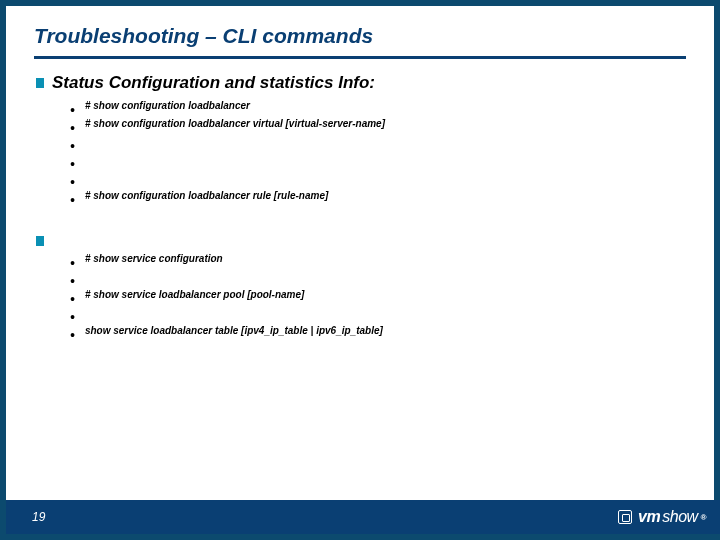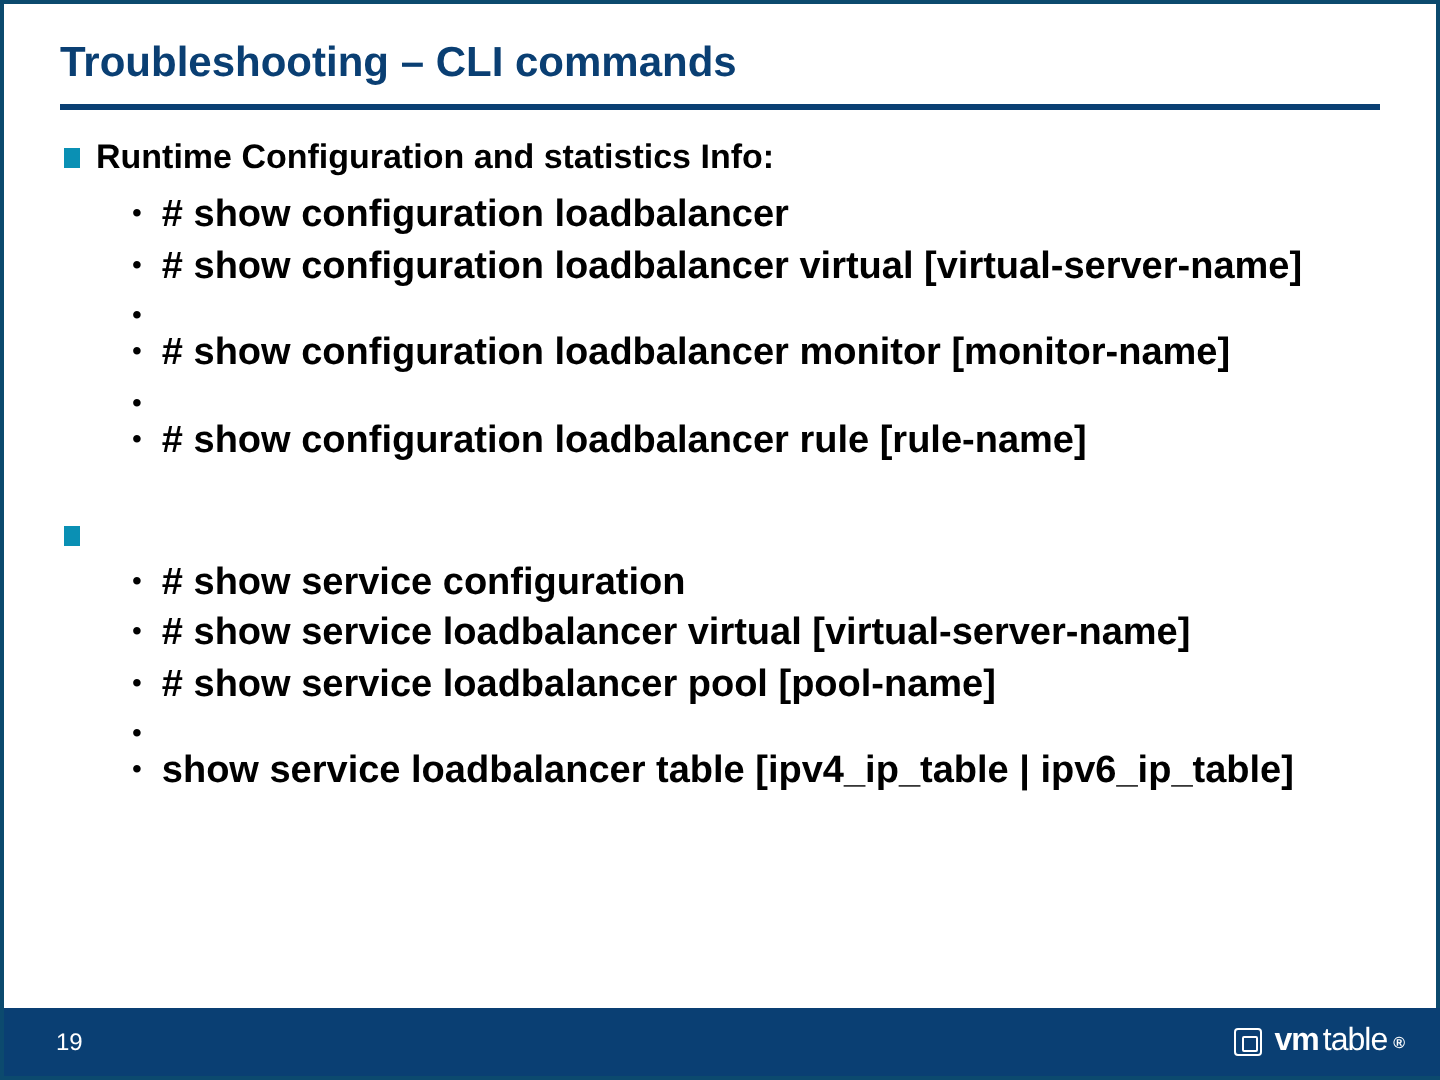--- a/index.html
+++ b/index.html
@@ -11,22 +11,23 @@
     background: #ffffff;
     color: #000;
     position: relative;
     overflow: hidden;
   }
   .slide {
     width: 720px;
     height: 540px;
     box-sizing: border-box;
     padding: 18px 28px 0 28px;
-    border: 2px solid #0c4a6e;
+    border: 6px solid #0c4a6e;
     position: relative;
+    font-style: italic;
   }
   .title {
     font-size: 21px;
     font-weight: bold;
     color: #0a3f73;
     padding-bottom: 6px;
   }
   .hr {
     height: 3px;
     background: #0a3f73;
@@ -64,21 +65,21 @@
     gap: 10px;
     line-height: 1.35;
   }
   .dot {
     font-size: 14px;
     line-height: 1;
     margin-top: 4px;
     color: #000;
   }
   .item-text {
-    font-size: 19px;
+    font-size: 10px;
     font-weight: bold;
     color: #000;
   }
   .footer {
     position: absolute;
     left: 0;
     bottom: 0;
     width: 720px;
     height: 34px;
     background: #0a3f73;
@@ -134,37 +135,36 @@
 </head>
 <body>
 
 <div class="slide">
   <div class="title">Troubleshooting – CLI commands</div>
   <div class="hr"></div>
 
   <div class="section">
     <div class="section-head">
       <div class="sq-bullet"></div>
-      <div class="section-title">Runtime Configuration and statistics Info:</div>
+      <div class="section-title">Status Configuration and statistics Info:</div>
     </div>
     <div class="items">
       <div class="item">
           <span class="dot">•</span>
           <span class="item-text"># show configuration loadbalancer</span>
         </div>
       <div class="item">
           <span class="dot">•</span>
           <span class="item-text"># show configuration loadbalancer virtual [virtual-server-name]</span>
         </div>
       <div class="item">
           <span class="dot">•</span>
         </div>
       <div class="item">
           <span class="dot">•</span>
-          <span class="item-text"># show configuration loadbalancer monitor [monitor-name]</span>
         </div>
       <div class="item">
           <span class="dot">•</span>
         </div>
       <div class="item">
           <span class="dot">•</span>
           <span class="item-text"># show configuration loadbalancer rule [rule-name]</span>
         </div>
     </div>
   </div>
@@ -173,38 +173,37 @@
     <div class="section-head">
       <div class="sq-bullet"></div>
     </div>
     <div class="items">
       <div class="item">
           <span class="dot">•</span>
           <span class="item-text"># show service configuration</span>
         </div>
       <div class="item">
           <span class="dot">•</span>
-          <span class="item-text"># show service loadbalancer virtual [virtual-server-name]</span>
         </div>
       <div class="item">
           <span class="dot">•</span>
           <span class="item-text"># show service loadbalancer pool [pool-name]</span>
         </div>
       <div class="item">
           <span class="dot">•</span>
         </div>
       <div class="item">
           <span class="dot">•</span>
           <span class="item-text">show service loadbalancer table [ipv4_ip_table | ipv6_ip_table]</span>
         </div>
     </div>
   </div>
 
   <div class="footer">
     <div class="pagenum">19</div>
     <div class="logo">
       <span class="logo-box"></span>
       <span class="vm">vm</span>
-        <span class="ware">table</span>
+        <span class="ware">show</span>
         <span class="r">®</span>
     </div>
   </div>
 </div>
 
 </body></html>

